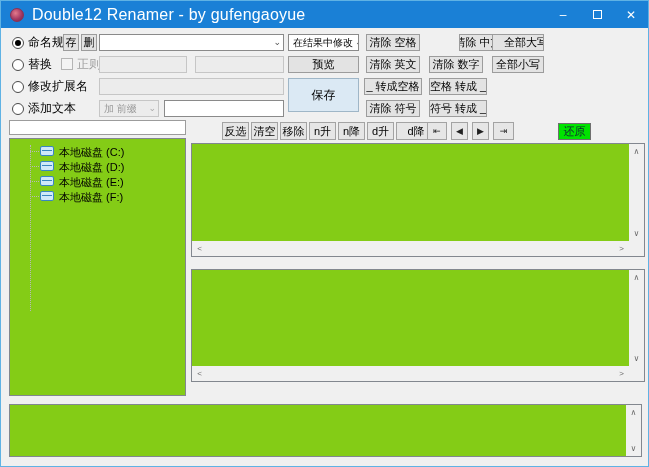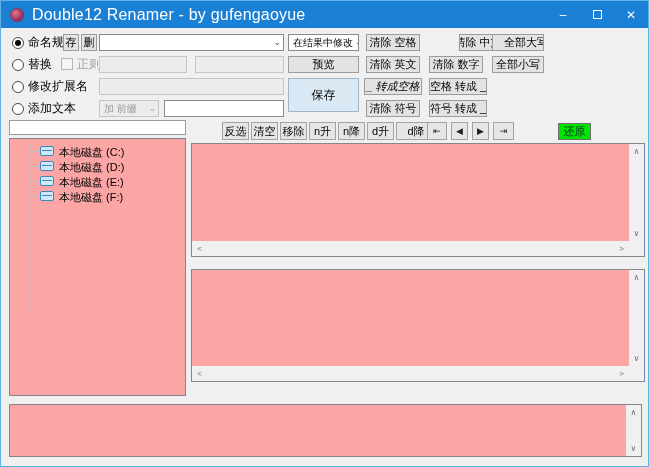--- a/index.html
+++ b/index.html
@@ -62,21 +62,21 @@
     position:absolute; width:12px; height:12px; border:1px solid #b5b5b5; background:#f4f4f4;
   }
   
   .tb-btn {
     position:absolute; top:121px; height:18px; background:#e6e6e6; border:1px solid #a3a3a3;
     font-size:11px; display:flex; align-items:center; justify-content:center; white-space:nowrap;
   }
   .tb-ico { font-size:9px; color:#222; }
   .restore-btn { background:#00e400; border:1px solid #6f6f6f; color:#123; font-size:11px; }
   
-  .panel { position:absolute; background:#fca5a5; border:1px solid #82878f; }
+  .panel { position:absolute; background:#84cc16; border:1px solid #82878f; }
   .sb-v { position:absolute; top:0; right:0; width:15px; bottom:15px; background:#f0f0f0; }
   .sb-v.full { bottom:0; }
   .sb-h { position:absolute; left:0; right:15px; bottom:0; height:15px; background:#f0f0f0; }
   .sb-corner { position:absolute; right:0; bottom:0; width:15px; height:15px; background:#f0f0f0; }
   .sb-arrow {
     position:absolute; width:15px; height:15px; display:flex; align-items:center; justify-content:center;
     color:#6a6a6a; font-size:8px; line-height:1;
   }
   .sb-arrow.up { top:0; right:0; }
   .sb-arrow.down { bottom:0; right:0; }
@@ -150,21 +150,21 @@
 
   <div class="combo" style="left:287px; top:33px; width:71px;">
     <span>在结果中修改</span>
     <span class="chev">⌄</span>
   </div>
   <div class="btn" style="left:287px; top:55px; width:71px;">预览</div>
   <div class="btn" style="left:287px; top:77px; width:71px; height:34px; background:#dbe9f4; border-color:#9fb6c7; font-size:12px;">保存</div>
 
   <div class="btn" style="left:365px; top:33px; width:54px;">清除 空格</div>
   <div class="btn" style="left:365px; top:55px; width:54px;">清除 英文</div>
-  <div class="btn" style="left:363px; top:77px; width:58px;font-style:italic;">_ 转成空格</div>
+  <div class="btn" style="left:363px; top:77px; width:58px;">_ 转成空格</div>
   <div class="btn" style="left:365px; top:99px; width:54px;">清除 符号</div>
 
   <div class="btn" style="left:428px; top:33px; width:38px;margin-left:30px;">清除 中文</div>
   <div class="btn" style="left:428px; top:55px; width:54px;">清除 数字</div>
   <div class="btn" style="left:428px; top:77px; width:58px;">空格 转成 _</div>
   <div class="btn" style="left:428px; top:99px; width:58px;">符号 转成 _</div>
 
   <div class="btn" style="left:491px; top:33px; width:52px;padding-left:16px;">全部大写</div>
   <div class="btn" style="left:491px; top:55px; width:52px;">全部小写</div>
 

